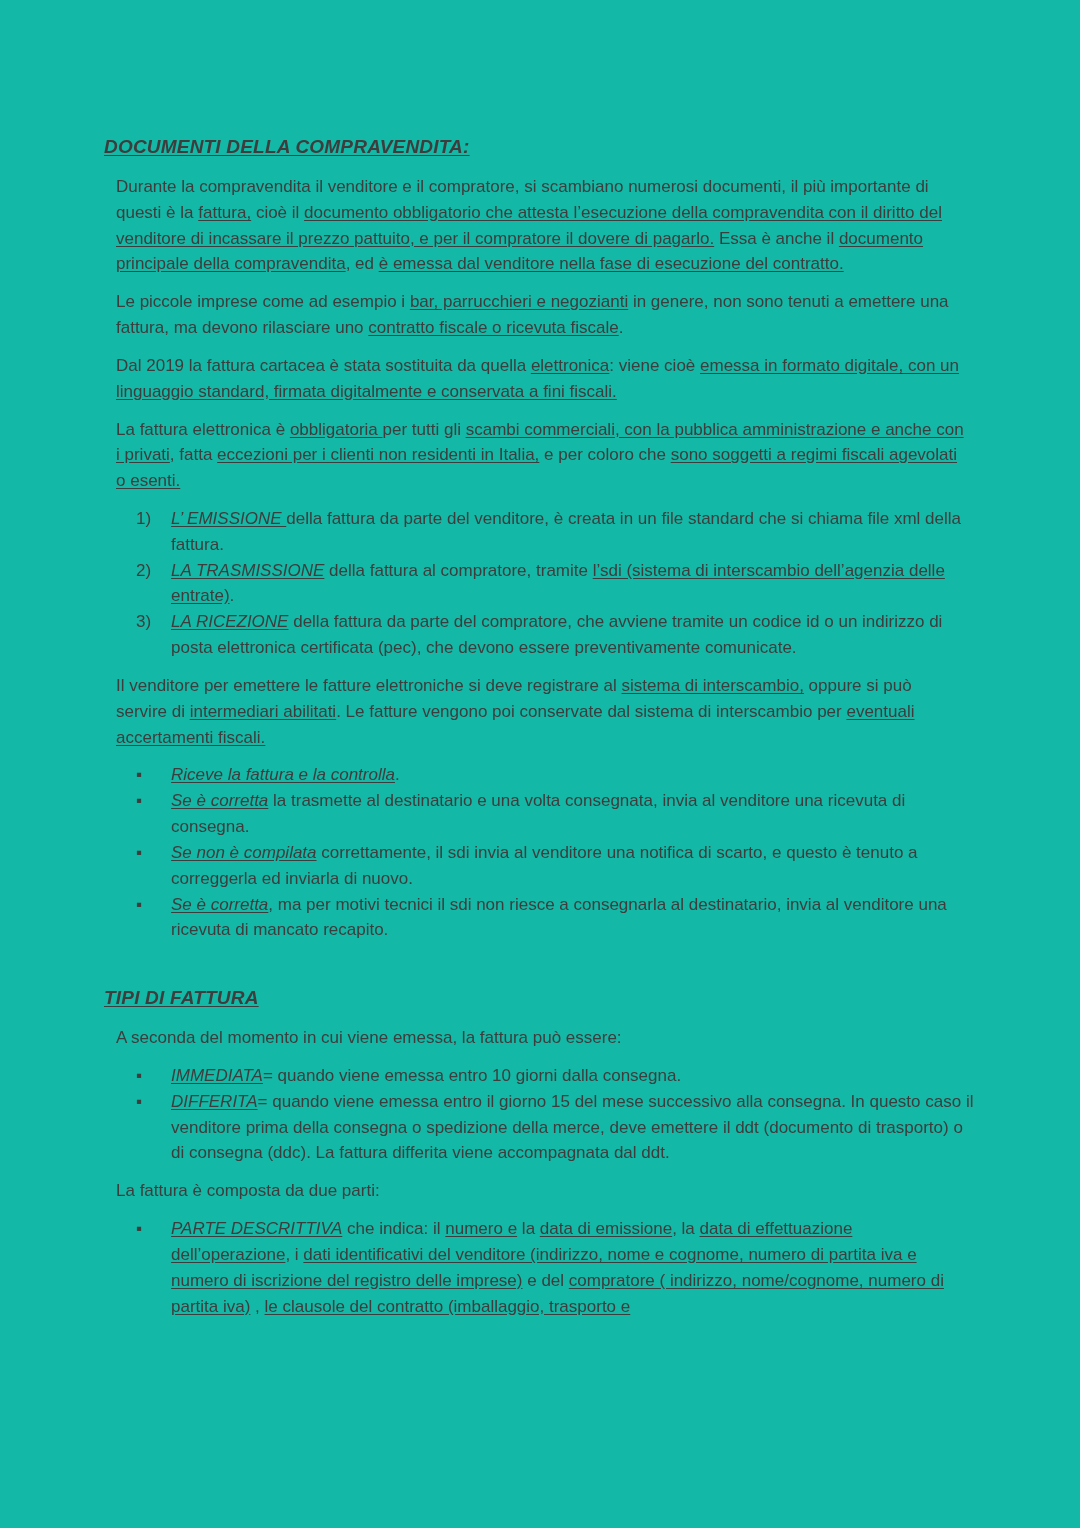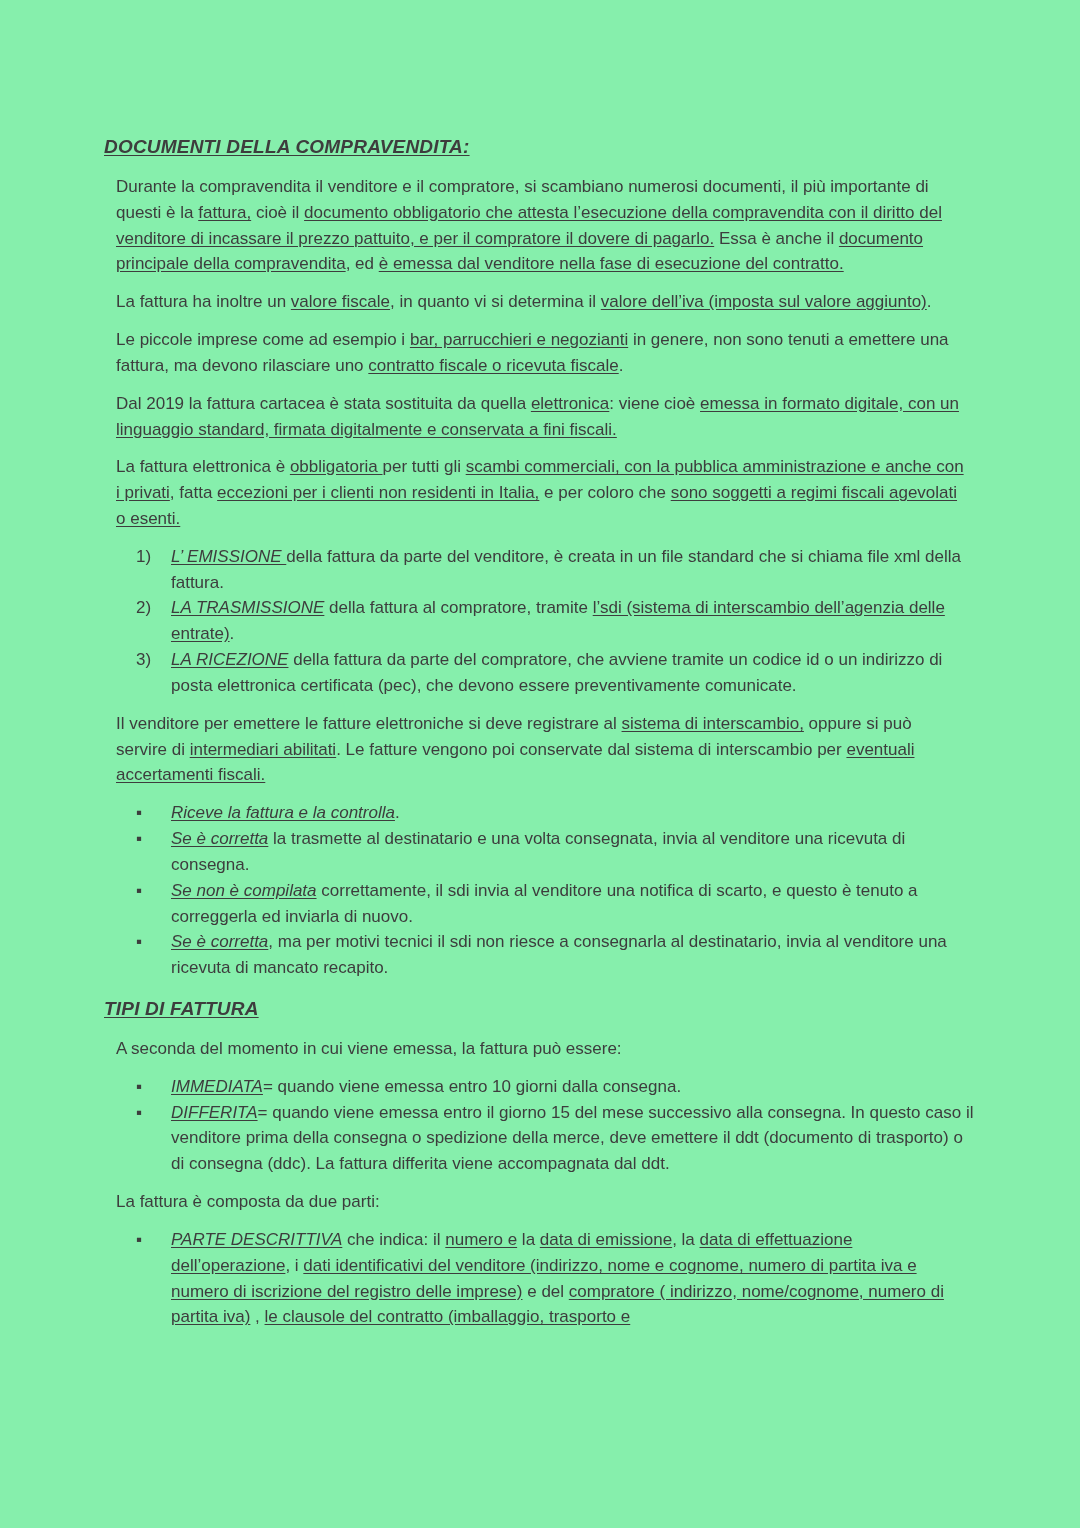--- a/index.html
+++ b/index.html
@@ -15,45 +15,44 @@
     color: #3d3d3d;
     overflow: hidden;
   }
   .content { width: 100%; }
   .heading {
     font-size: 19px;
     font-weight: 700;
     font-style: italic;
     letter-spacing: 0.2px;
   }
-  .content > .heading:not(:first-child) { margin-top: 14px; }
+  .content > .heading:not(:first-child) { margin-top: 41px; }
   .para { margin: 12px; }
   .b { font-weight: 700; }
   .i { font-style: italic; }
   .u { text-decoration: underline; text-underline-offset: 2px; }
   .list { margin: 0; }
   .list-item {
     padding-left: 67px;
     text-indent: -35px;
   }
   .list-item .marker {
     display: inline-block;
     width: 35px;
     text-indent: 0;
   }
   .list-item .item-content { text-indent: 0; }
 </style>
 </head>
 <body>
 
-<div class="page" style="background: #86efac; color: rgb(61, 61, 61);">
+<div class="page" style="background: #14b8a6; color: rgb(61, 61, 61);">
   <div class="content">
       <div class="heading"><span class="b i u">DOCUMENTI DELLA COMPRAVENDITA:</span></div>
       <div class="para"><span>Durante la compravendita il venditore e il compratore, si scambiano numerosi documenti, il più importante di questi è la </span><span class="u">fattura,</span><span> cioè il </span><span class="u">documento obbligatorio che attesta l’esecuzione della compravendita con il diritto del venditore di incassare il prezzo pattuito, e per il compratore il dovere di pagarlo.</span><span> Essa è anche il </span><span class="u">documento principale della compravendita</span><span>, ed </span><span class="u">è emessa dal venditore nella fase di esecuzione del contratto.</span></div>
-      <div class="para"><span>La fattura ha inoltre un </span><span class="u">valore fiscale</span><span>, in quanto vi si determina il </span><span class="u">valore dell’iva (imposta sul valore aggiunto)</span><span>.</span></div>
       <div class="para"><span>Le piccole imprese come ad esempio i </span><span class="u">bar, parrucchieri e negozianti</span><span> in genere, non sono tenuti a emettere una fattura, ma devono rilasciare uno </span><span class="u">contratto fiscale o ricevuta fiscale</span><span>.</span></div>
       <div class="para"><span>Dal 2019 la fattura cartacea è stata sostituita da quella </span><span class="u">elettronica</span><span>: viene cioè </span><span class="u">emessa in formato digitale, con un linguaggio standard, firmata digitalmente e conservata a fini fiscali.</span></div>
       <div class="para"><span>La fattura elettronica è </span><span class="u">obbligatoria </span><span>per tutti gli </span><span class="u">scambi commerciali, con la pubblica amministrazione e anche con i privati</span><span>, fatta </span><span class="u">eccezioni per i clienti non residenti in Italia,</span><span> e per coloro che </span><span class="u">sono soggetti a regimi fiscali agevolati o esenti.</span></div>
       <div class="list">
         <div class="list-item"><span class="marker">1)</span><span class="item-content"><span class="i u">L’ EMISSIONE </span><span>della fattura da parte del venditore, è creata in un file standard che si chiama file xml della fattura.</span></span></div>
         <div class="list-item"><span class="marker">2)</span><span class="item-content"><span class="i u">LA TRASMISSIONE</span><span> della fattura al compratore, tramite </span><span class="u">l’sdi (sistema di interscambio dell’agenzia delle entrate)</span><span>.</span></span></div>
         <div class="list-item"><span class="marker">3)</span><span class="item-content"><span class="i u">LA RICEZIONE</span><span> della fattura da parte del compratore, che avviene tramite un codice id o un indirizzo di posta elettronica certificata (pec), che devono essere preventivamente comunicate.</span></span></div>
       </div>
       <div class="para"><span>Il venditore per emettere le fatture elettroniche si deve registrare al </span><span class="u">sistema di interscambio,</span><span> oppure si può servire di </span><span class="u">intermediari abilitati</span><span>. Le fatture vengono poi conservate dal sistema di interscambio per </span><span class="u">eventuali accertamenti fiscali.</span></div>
       <div class="list">

